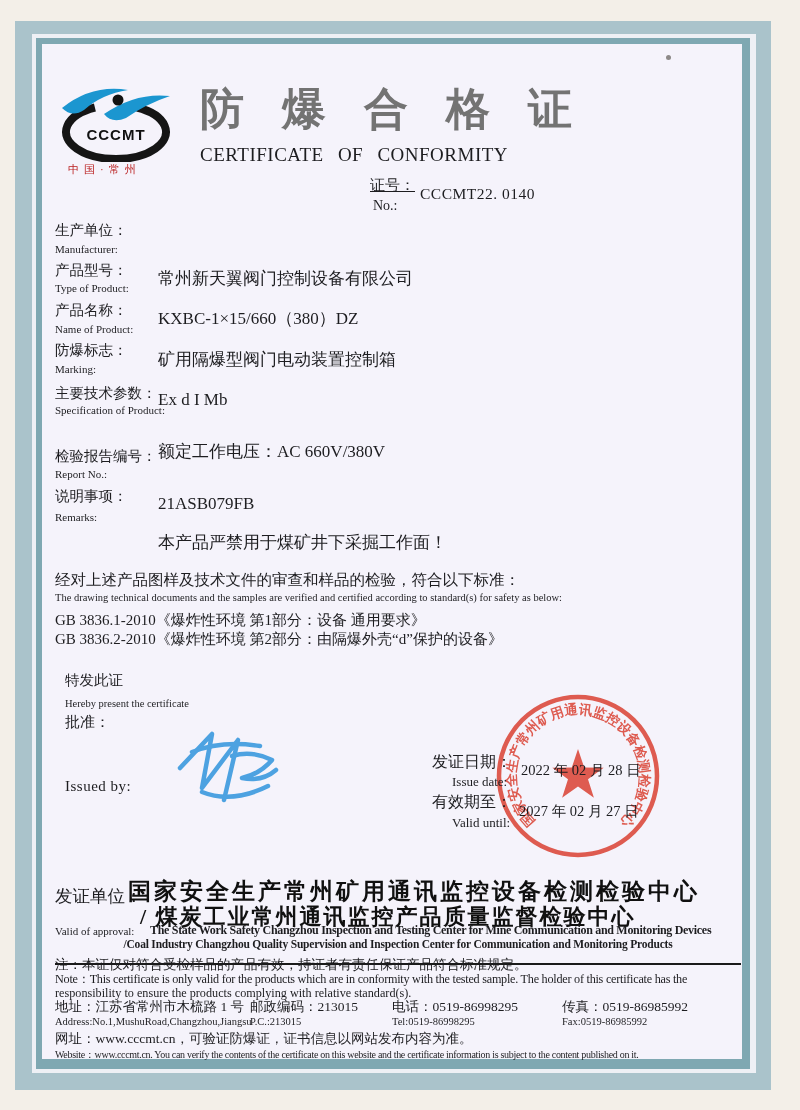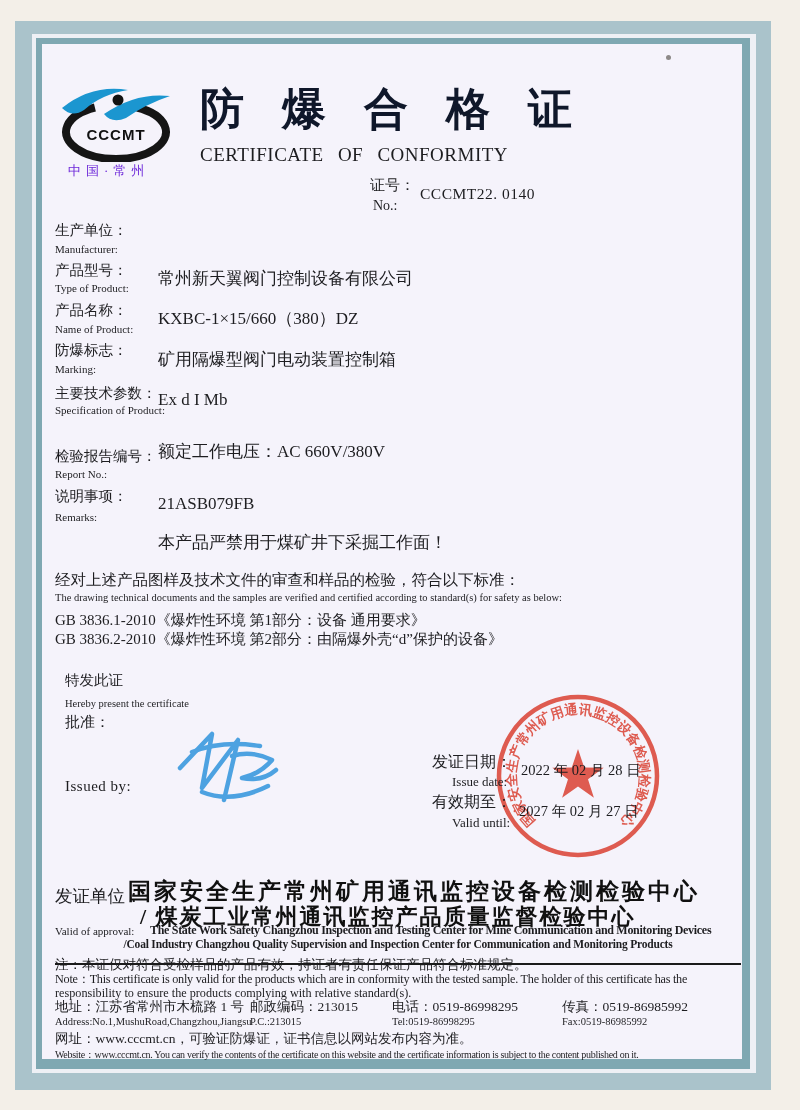--- a/index.html
+++ b/index.html
@@ -6,24 +6,24 @@
   .scan{position:relative;width:800px;height:1110px;background:#f3efe8;overflow:hidden;
         font-family:"Liberation Serif","DejaVu Serif",serif;color:#1d1d20;}
   .abs{position:absolute;white-space:nowrap;}
   
   .frame-outer{left:15px;top:21px;width:756px;height:1069px;background:#aac3cb;}
   .frame-gap{left:32px;top:34px;width:724px;height:1039px;background:#eef0f5;}
   .frame-teal{left:36px;top:38px;width:714px;height:1031px;background:#7fa8b2;}
   .paper{left:42px;top:44px;width:700px;height:1015px;background:#f5f3fb;}
   .staple-dot{left:666px;top:55px;width:5px;height:5px;border-radius:50%;background:#55504a;opacity:.65;}
   
-  .logo-caption{left:68px;top:162px;font-size:13px;letter-spacing:5px;color:#6d28d9;}
-  .title-zh{left:200px;top:80px;font-size:44px;font-weight:600;letter-spacing:38px;color:#0f172a;}
+  .logo-caption{left:68px;top:162px;font-size:11px;letter-spacing:5px;color:#b91c1c;}
+  .title-zh{left:200px;top:80px;font-size:44px;font-weight:600;letter-spacing:38px;color:#737373;}
   .title-en{left:200px;top:144px;width:380px;font-size:19px;word-spacing:9px;letter-spacing:.5px;}
-  .certno-zh{left:370px;top:176px;font-size:15px;}
+  .certno-zh{left:370px;top:176px;font-size:15px;text-decoration:underline;}
   .certno-en{left:373px;top:198px;font-size:14px;}
   .certno-val{left:420px;top:185px;font-size:15.5px;letter-spacing:.5px;}
   
   .zh-label{left:55px;font-size:14.5px;}
   .en-label{left:55px;font-size:11px;}
   .field-value{left:158px;font-size:17px;margin-top:40px;}
   
   .std-intro-zh{left:55px;top:570px;font-size:15.5px;}
   .std-intro-en{left:55px;top:592px;font-size:10.5px;}
   .std-item1{left:55px;top:611px;font-size:15px;}

